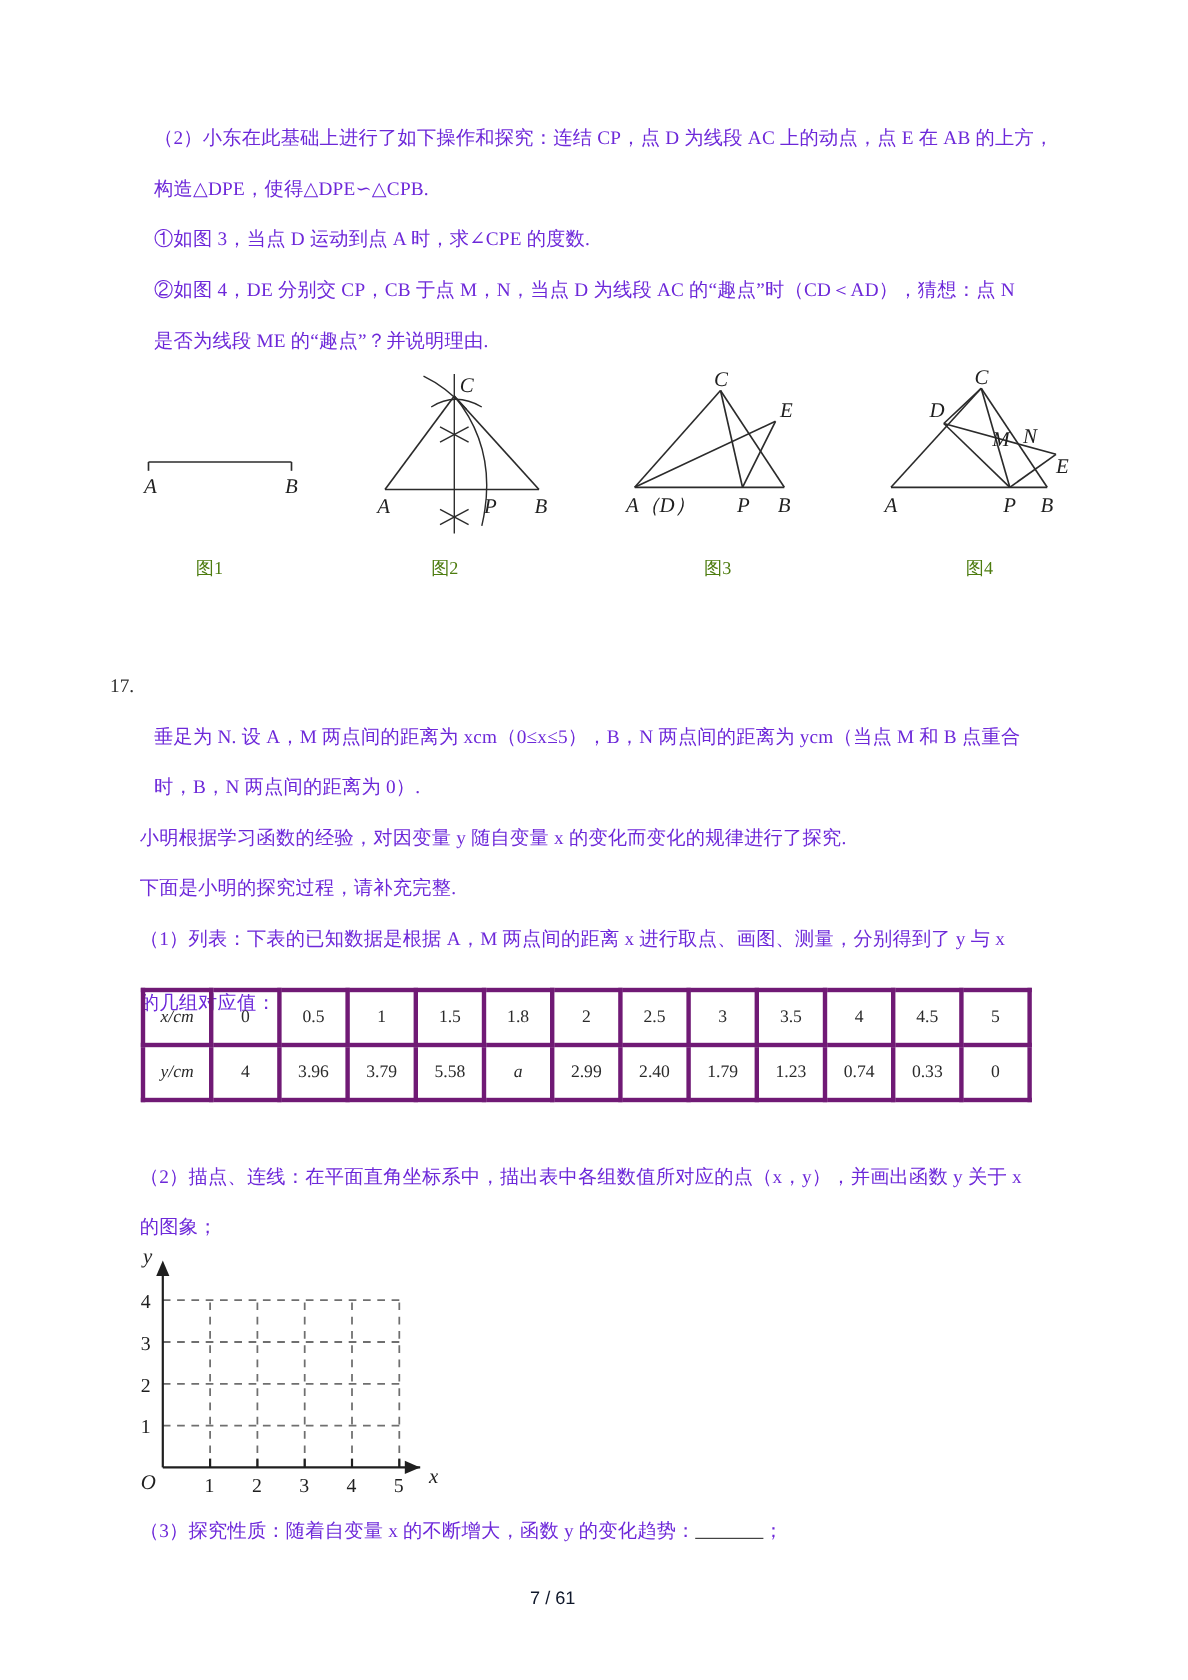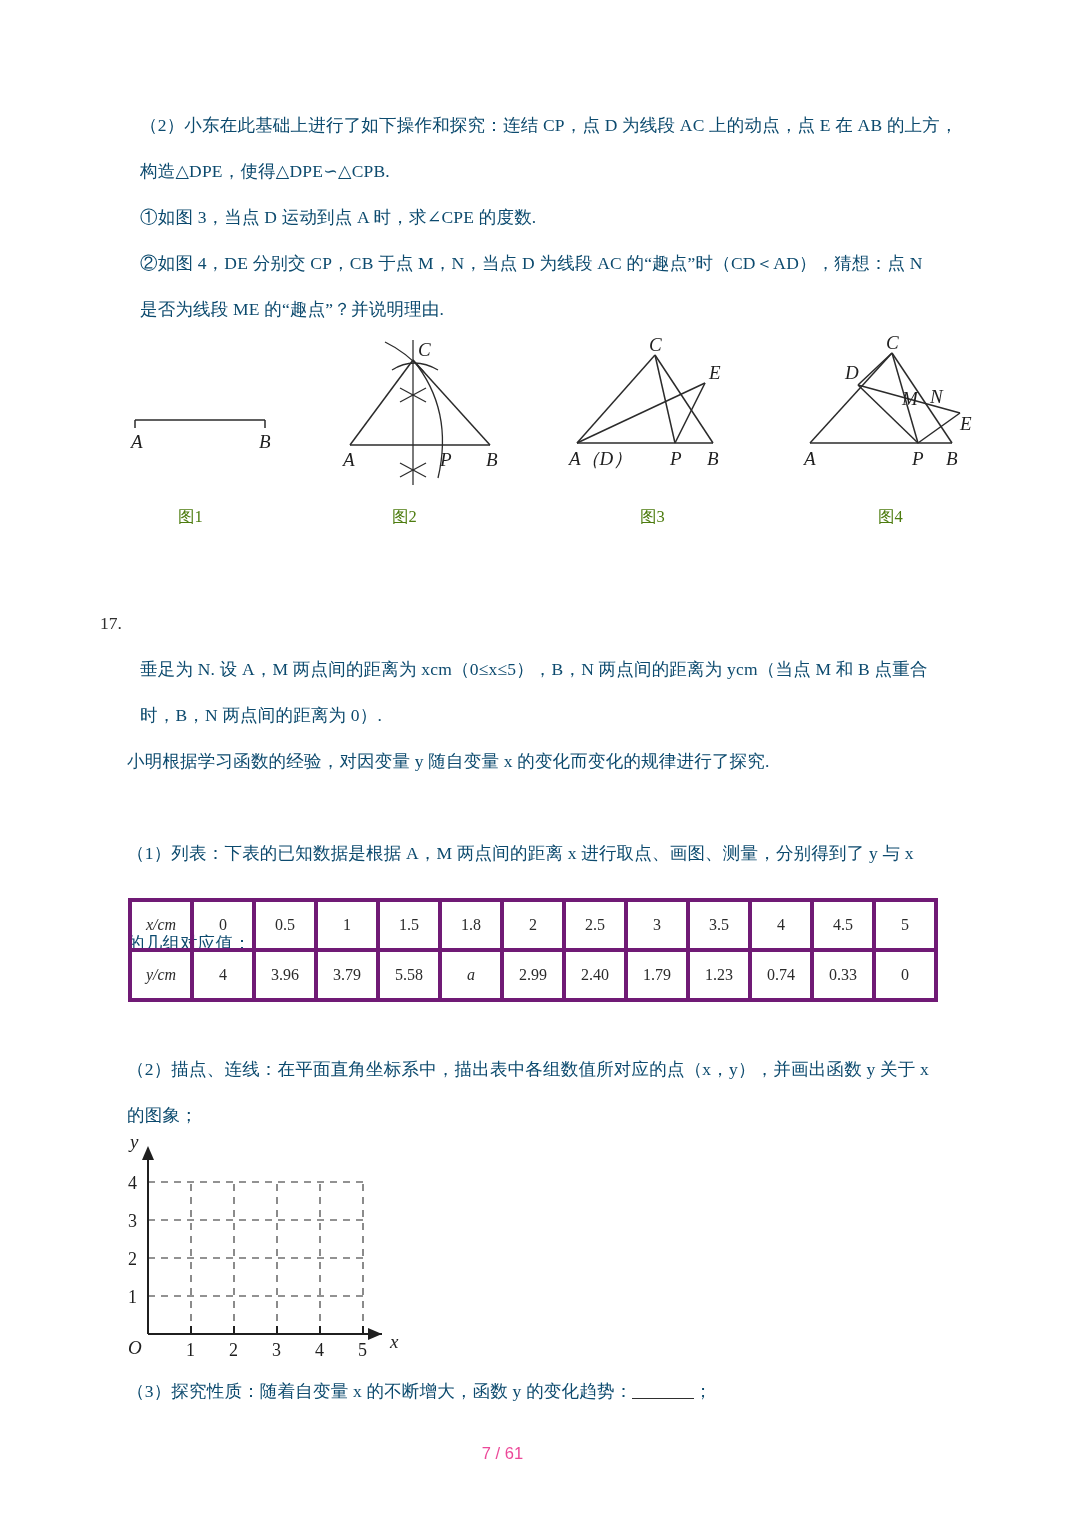--- a/index.html
+++ b/index.html
@@ -19,21 +19,21 @@
     position: absolute;
     left: 0; top: 0;
     width: 1080px;
     height: 1527px;
   }
   .para {
     position: absolute;
     font-size: 17.5px;
     line-height: 46px;
     letter-spacing: 0.2px;
-    color: #0c4a6e;
+    color: #6d28d9;
     white-space: nowrap;
   }
   .q-num {
     position: absolute;
     font-size: 17.5px;
     line-height: 46px;
     color: #2f2f2f;
   }
   
   .figwrap { position: absolute; }
@@ -96,21 +96,21 @@
     border-bottom: 1.5px solid #2f2f2f;
     width: 62px;
     height: 14px;
     vertical-align: -2px;
   }
   .pagenum {
     position: absolute;
     width: 1005px;
     text-align: center;
     font-size: 16.5px;
-    color: #ec4899;
+    color: #0f172a;
     font-family: "Liberation Sans", sans-serif;
   }
 </style>
 </head>
 <body>
 
 <div class="page">
 
   <div class="para" style="left:140px; top:102px;">（2）小东在此基础上进行了如下操作和探究：连结 CP，点 D 为线段 AC 上的动点，点 E 在 AB 的上方，</div>
 
@@ -211,24 +211,25 @@
 
   <div class="q-num" style="left:100px; top:600px;text-align:right;">17.</div>
 
 
   <div class="para" style="left:140px; top:646px;">垂足为 N. 设 A，M 两点间的距离为 xcm（0≤x≤5），B，N 两点间的距离为 ycm（当点 M 和 B 点重合</div>
 
   <div class="para" style="left:140px; top:692px;text-align:center;">时，B，N 两点间的距离为 0）.</div>
 
   <div class="para" style="left:127px; top:738px;">小明根据学习函数的经验，对因变量 y 随自变量 x 的变化而变化的规律进行了探究.</div>
 
+  <div class="para" style="left:127px; top:784px;">下面是小明的探究过程，请补充完整.</div>
 
   <div class="para" style="left:127px; top:830px;">（1）列表：下表的已知数据是根据 A，M 两点间的距离 x 进行取点、画图、测量，分别得到了 y 与 x</div>
 
-  <div class="para" style="left:127px; top:920px;">的几组对应值：</div>
+  <div class="para" style="left:127px; top:888px;">的几组对应值：</div>
 
   <table class="datatable" style="left:128px; top:898px;">
     <tbody>
       <tr>
         <td class="hdr">x/cm</td>
         <td class="cell">0</td>
         <td class="cell">0.5</td>
         <td class="cell">1</td>
         <td class="cell">1.5</td>
         <td class="cell">1.8</td>

